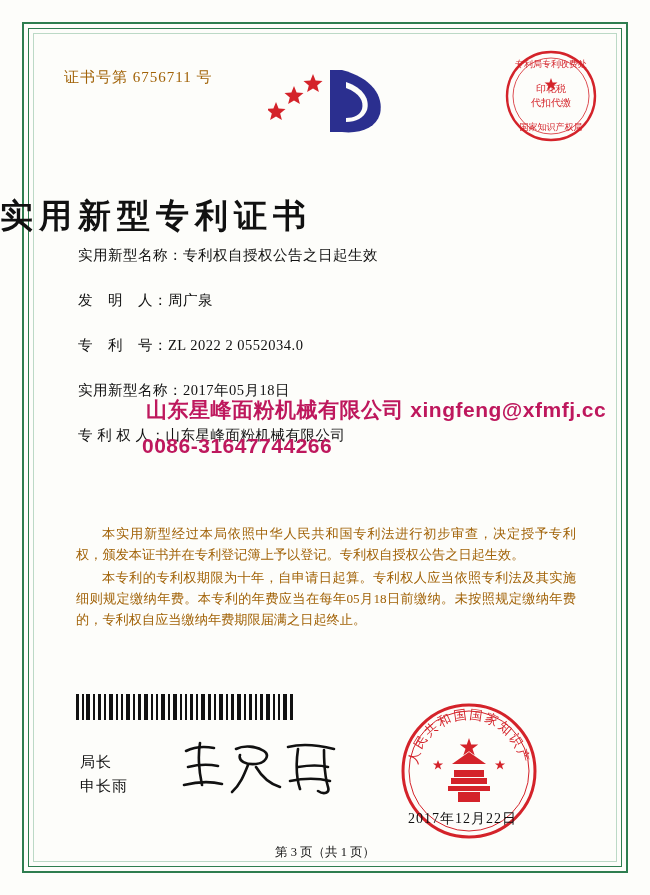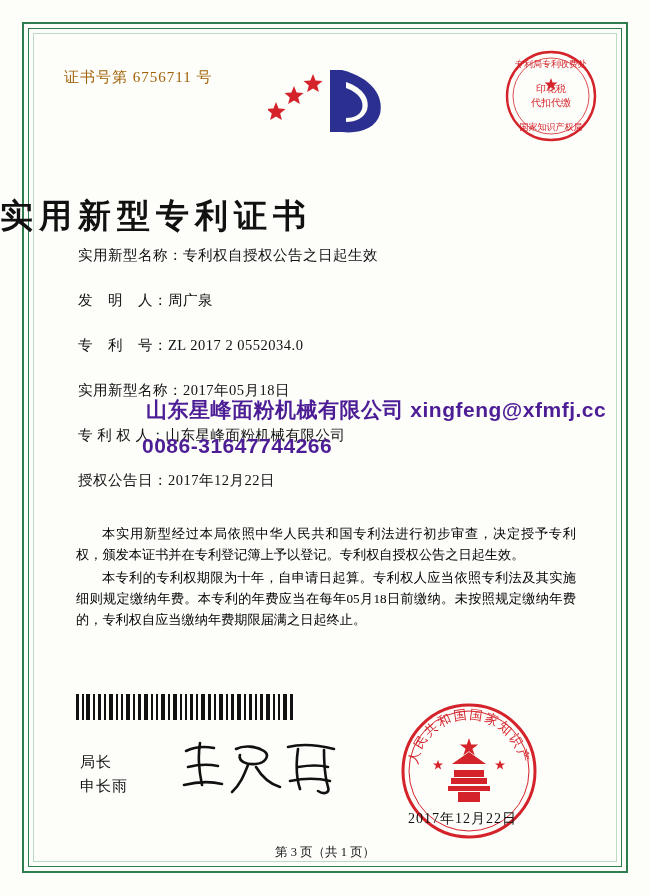--- a/index.html
+++ b/index.html
@@ -117,41 +117,41 @@
   }
 
   
   .watermark {
     position: absolute;
     left: 146px;
     top: 392px;
     font-family: "Liberation Sans", sans-serif;
     font-size: 21px;
     font-weight: bold;
-    color: #4c1d95;
+    color: #be185d;
     letter-spacing: 0.5px;
     white-space: nowrap;
     line-height: 36px;
   }
   .watermark .line2 {
     position: absolute;
     left: -4px;
     top: 36px;
     white-space: nowrap;
   }
 
   
   .body-text {
     position: absolute;
     left: 76px;
     top: 523px;
     width: 500px;
     font-size: 13.2px;
     line-height: 21px;
-    color: #000000;
+    color: #a16207;
     text-align: justify;
   }
   .body-text p {
     margin: 0 0 2px 0;
     text-indent: 26px;
   }
 
   
   .barcode {
     position: absolute;
@@ -255,30 +255,27 @@
   <div class="title">实用新型专利证书</div>
 
   <div class="fields">
     <div class="field-row">
       <span class="field-label">实用新型名称：</span><span class="field-value">专利权自授权公告之日起生效</span>
     </div>
     <div class="field-row">
       <span class="field-label">发　明　人：</span><span class="field-value">周广泉</span>
     </div>
     <div class="field-row">
-      <span class="field-label">专　利　号：</span><span class="field-value">ZL 2017 2 0552034.0</span>
+      <span class="field-label">专　利　号：</span><span class="field-value">ZL 2022 2 0552034.0</span>
     </div>
     <div class="field-row">
       <span class="field-label">实用新型名称：</span><span class="field-value">2017年05月18日</span>
     </div>
     <div class="field-row">
       <span class="field-label">专 利 权 人：</span><span class="field-value">山东星峰面粉机械有限公司</span>
-    </div>
-    <div class="field-row">
-      <span class="field-label">授权公告日：</span><span class="field-value">2017年12月22日</span>
     </div>
   </div>
 
   <div class="watermark">
     <span>山东星峰面粉机械有限公司  xingfeng@xfmfj.cc</span>
     <span class="line2">0086-31647744266</span>
   </div>
 
   <div class="body-text">
     <p>本实用新型经过本局依照中华人民共和国专利法进行初步审查，决定授予专利权，颁发本证书并在专利登记簿上予以登记。专利权自授权公告之日起生效。</p>

